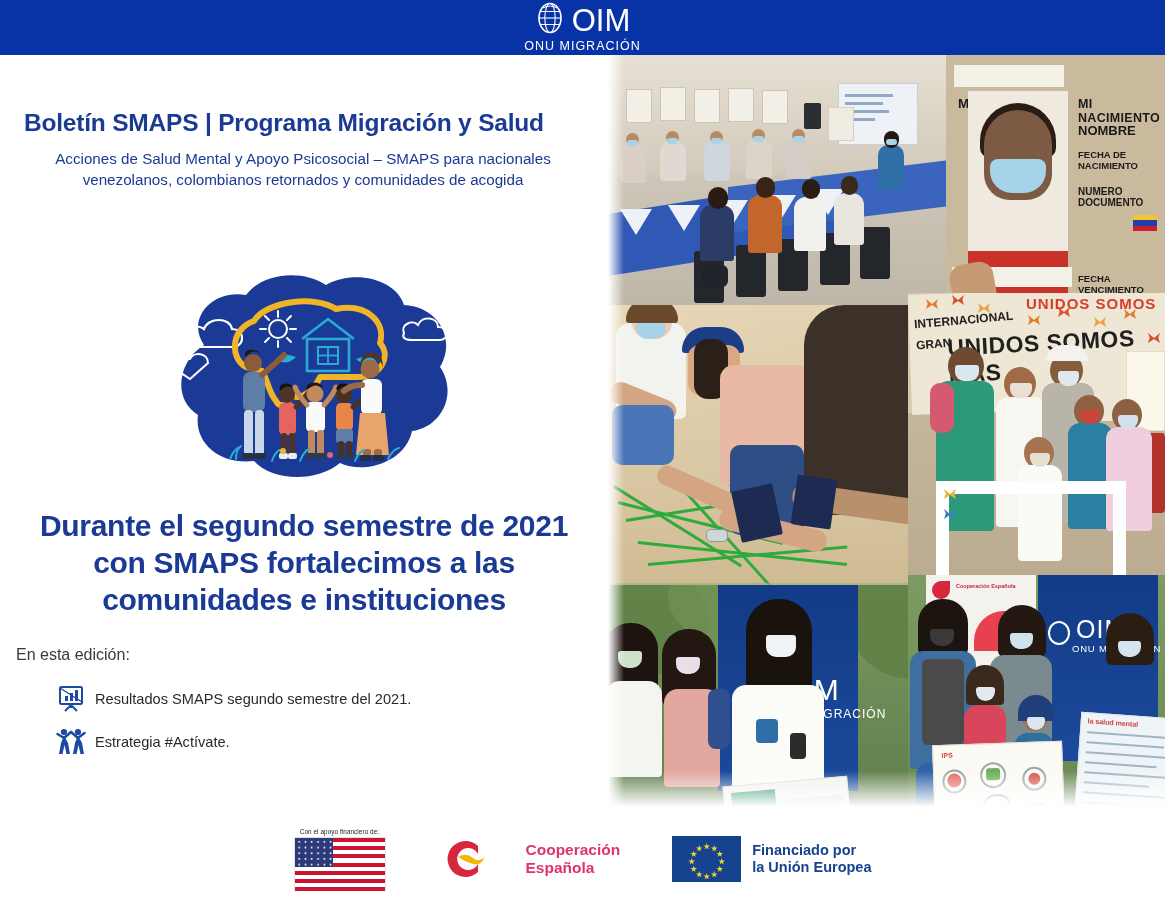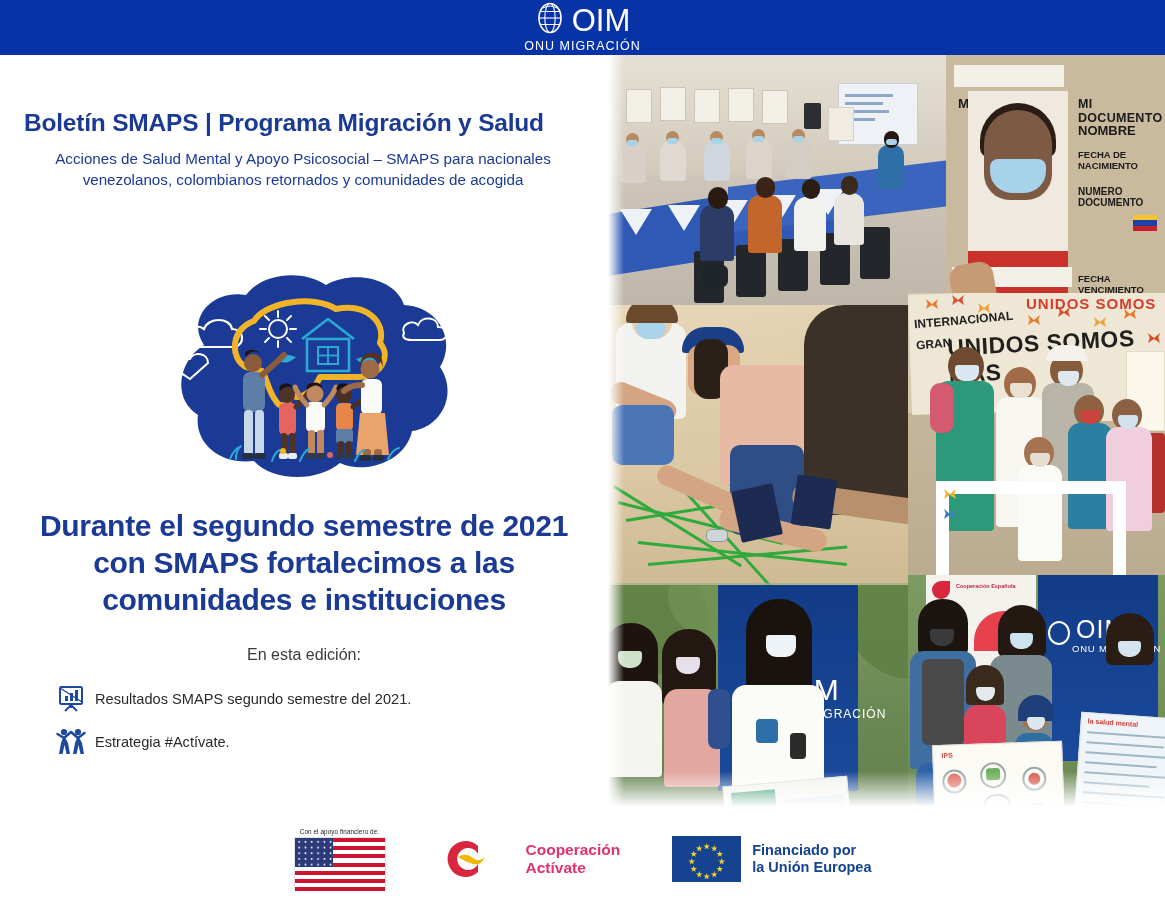--- a/index.html
+++ b/index.html
@@ -49,21 +49,21 @@
   
   .headline{
     position:absolute; left:16px; top:452px; width:576px;
     color:#1B3A95; font-size:30px; font-weight:bold; line-height:37px;
     text-align:center; letter-spacing:-0.3px;
   }
 
   
   .edition-label{
     position:absolute; left:16px; top:590px; width:576px;
-    text-align:center; color:#3A3A3A; font-size:16px; line-height:20px;
+    color:#3A3A3A; font-size:16px; line-height:20px;
   }
   .bullets{ position:absolute; left:56px; top:622px; width:545px; }
   .bullet{ display:flex; align-items:center; height:43px; }
   .bullet-icon{ width:30px; height:30px; flex:0 0 30px; margin-right:9px; }
   .bullet-icon svg{ display:block; width:30px; height:30px; }
   .bullet-text{ color:#2A2A2A; font-size:14.6px; line-height:18px; }
 
   
   .collage{
     position:absolute; left:608px; top:55px; width:557px; height:762px;
@@ -430,21 +430,21 @@
     <div style="position:absolute;left:270px;top:90px;width:26px;height:44px;background:#2f6fa8;border-radius:10px 10px 3px 3px"></div>
     <div style="position:absolute;left:276px;top:76px;width:15px;height:17px;border-radius:8px;background:#241811"></div>
     <div style="position:absolute;left:278px;top:84px;width:11px;height:6px;border-radius:3px;background:#a9d4e8"></div>
     <div style="position:absolute;left:94px;top:210px;width:26px;height:22px;background:#1f242b;border-radius:6px"></div>
   </div>
 
   <div class="ph p2">
     <div class="board"></div>
     <div class="strip" style="left:8px;top:10px;width:110px;height:22px"></div>
     <div class="lbl" style="left:12px;top:13px;font-size:13.5px;letter-spacing:.4px">MI DERECHO</div>
-    <div class="lbl" style="left:132px;top:14px;font-size:12.5px;letter-spacing:.3px">MI DOCUMENTO</div>
+    <div class="lbl" style="left:132px;top:14px;font-size:12.5px;letter-spacing:.3px">MI NACIMIENTO</div>
     <div class="photo"></div>
     <div class="hair"></div>
       <div class="face"></div>
       <div class="m2"></div>
     <div class="shirt"></div>
     <div class="lbl" style="left:132px;top:40px;font-size:13px">NOMBRE</div>
     <div class="lbl" style="left:132px;top:66px;font-size:9.5px;width:80px;line-height:11px">FECHA DE NACIMIENTO</div>
     <div class="lbl" style="left:132px;top:103px;font-size:10px;width:84px">NUMERO DOCUMENTO</div>
     <div class="flagv"></div>
     <div class="lbl" style="left:132px;top:190px;font-size:9.5px;width:80px;line-height:11px">FECHA VENCIMIENTO</div>
@@ -649,21 +649,21 @@
 
     <div class="logo-ce">
       <div class="ce-mark">
         <svg viewBox="0 0 48 48" width="48" height="48">
           <path d="M40 11 A18 18 0 1 0 40 37 L40 29 A11 11 0 1 1 40 19 Z" fill="#D7263D"></path>
           <path d="M20 22 q8 -5 15 1 q6 5 12 -1 q-4 9 -12 7 q-8 -2 -15 -7 Z" fill="#F2B705"></path>
         </svg>
       </div>
       <div class="ce-txt">
         <span>Cooperación</span>
-        <span>Actívate</span>
+        <span>Española</span>
       </div>
     </div>
 
     <div class="logo-eu">
       <div class="eu-flag">
         <div class="eu-star" style="left:31px;top:7px"></div>
         <div class="eu-star" style="left:38.5px;top:9px"></div>
         <div class="eu-star" style="left:44px;top:14.5px"></div>
         <div class="eu-star" style="left:46px;top:22px"></div>
         <div class="eu-star" style="left:44px;top:29.5px"></div>

